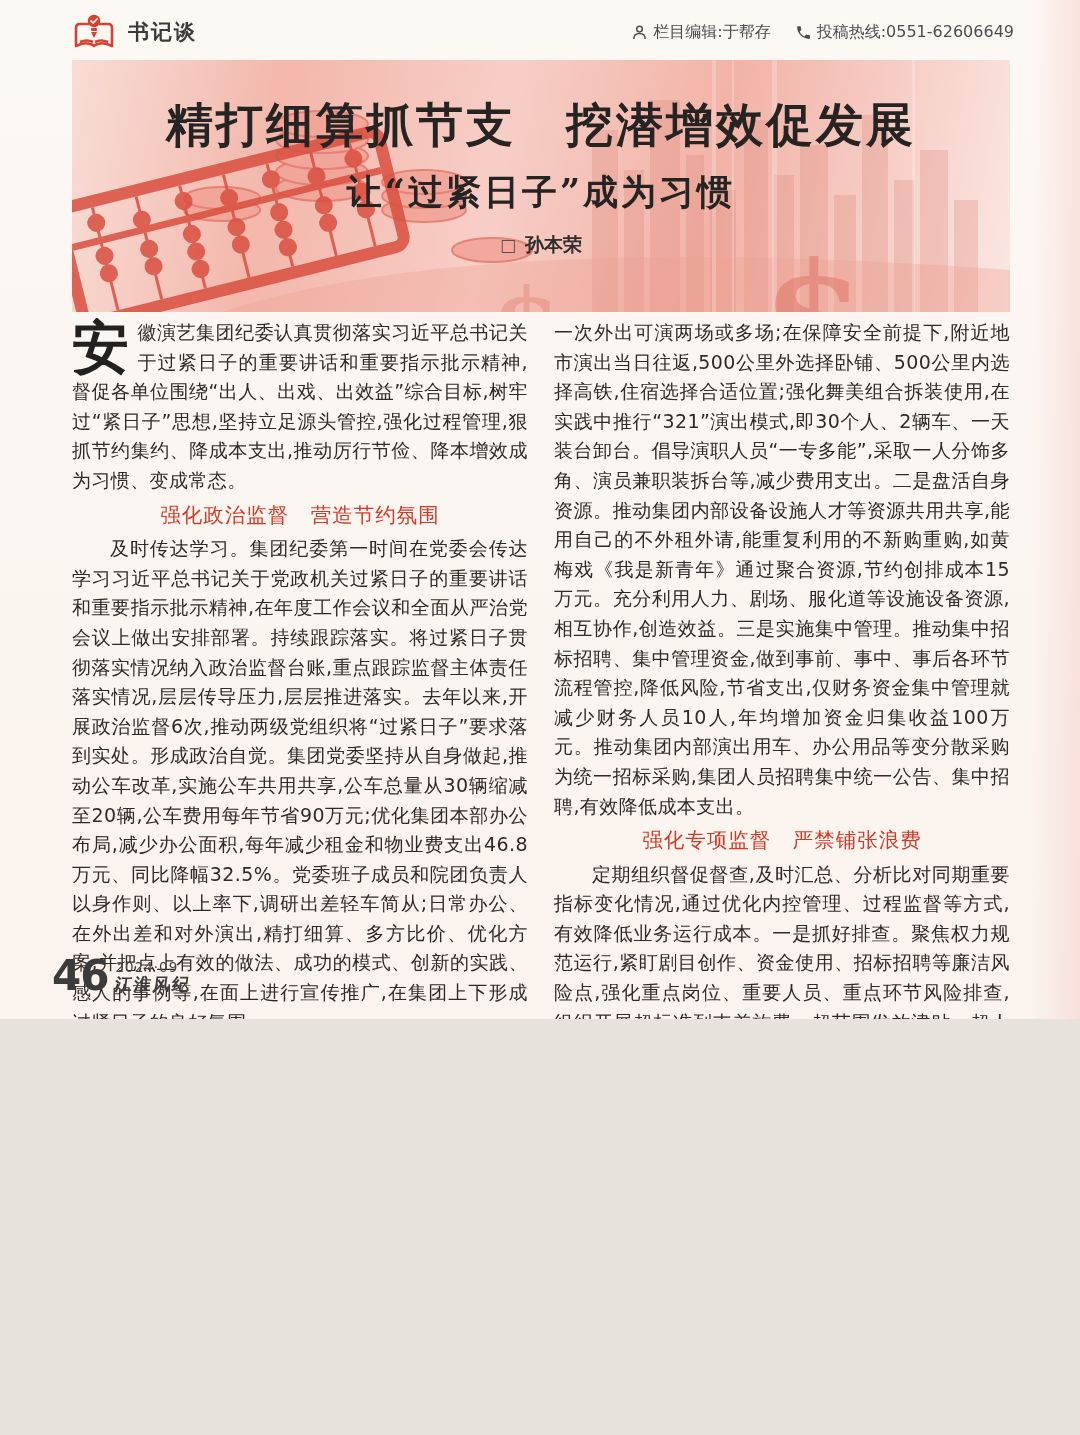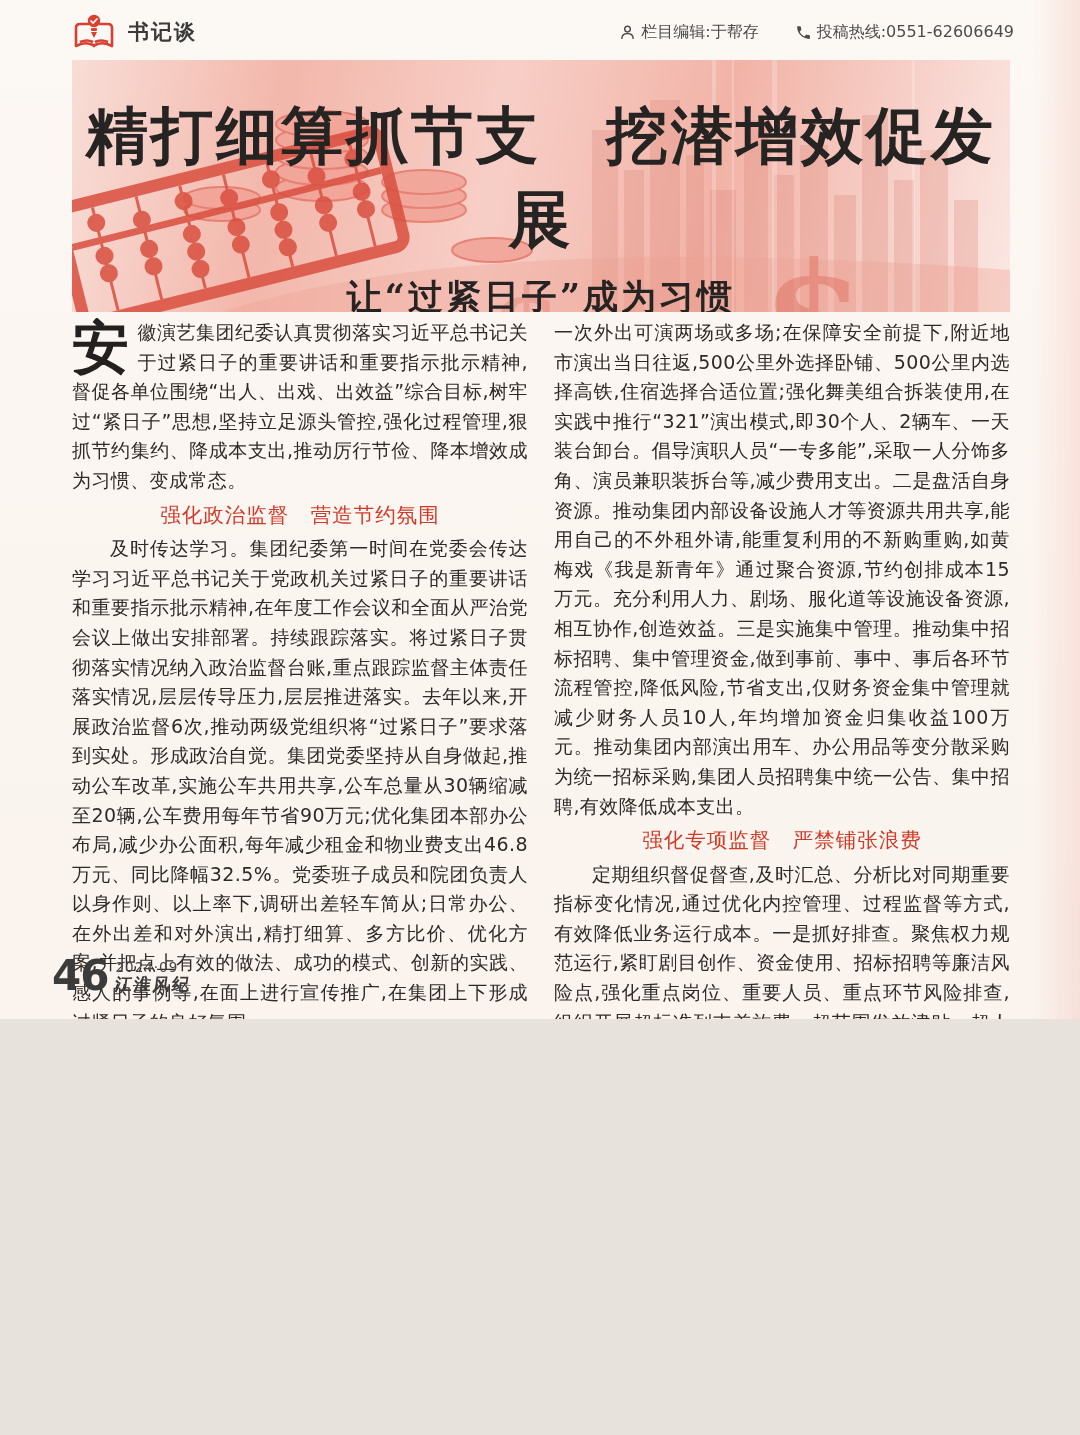--- a/index.html
+++ b/index.html
@@ -13,29 +13,29 @@
   .page::after{ 
     content:""; position:absolute; top:0; right:0; width:48px; height:100%;
     background:linear-gradient(90deg, rgba(244,188,178,0) 0%, rgba(244,188,178,.35) 100%);
     pointer-events:none;
   }
   
   .header{ position:absolute; top:12px; left:72px; right:66px;
     display:flex; justify-content:space-between; align-items:center; }
   .brand{ display:flex; align-items:center; gap:12px; }
   .brand-name{ font-size:21px; font-weight:700; color:#3a3a3a; letter-spacing:2px; }
-  .header-right{ display:flex; align-items:center; gap:36px; font-size:16px; color:#4c4c4c; }
+  .header-right{ display:flex; align-items:center; gap:24px; font-size:16px; color:#4c4c4c; }
   .meta-item{ display:flex; align-items:center; gap:5px; }
   
   .banner{ position:absolute; top:60px; left:72px; width:938px; height:252px; overflow:hidden;
     background:linear-gradient(100deg,#f8ddd6 0%,#f3b7ab 22%,#f7cec6 45%,#f2b3a7 68%,#f7d3cc 88%,#fbe7e2 100%); }
   .banner-art{ position:absolute; inset:0; }
   .title-block{ position:relative; text-align:center; }
   .title-line{ font-family:"DejaVu Serif", serif; font-weight:900; color:#262423; letter-spacing:3px; }
-  .title-line1{ margin-top:34px; font-size:62px; }
+  .title-line1{ margin-top:34px; font-size:47px; }
   .title-line2{ margin-top:12px; font-size:35px; }
   .byline{ margin-top:16px; font-size:19px; font-weight:700; color:#2f2d2c;
     display:flex; justify-content:center; align-items:center; gap:9px; }
   .byline-marker{ font-size:17px; color:#55504d; font-weight:400; }
   
   .article{ position:absolute; top:318px; left:72px; width:938px; height:1048px;
     column-count:2; column-gap:26px; column-fill:auto; overflow:hidden;
     font-size:19px; line-height:29.6px; text-align:justify;
     color:#2e2a28; letter-spacing:.4px; }
   .article p{ text-indent:2em; }

